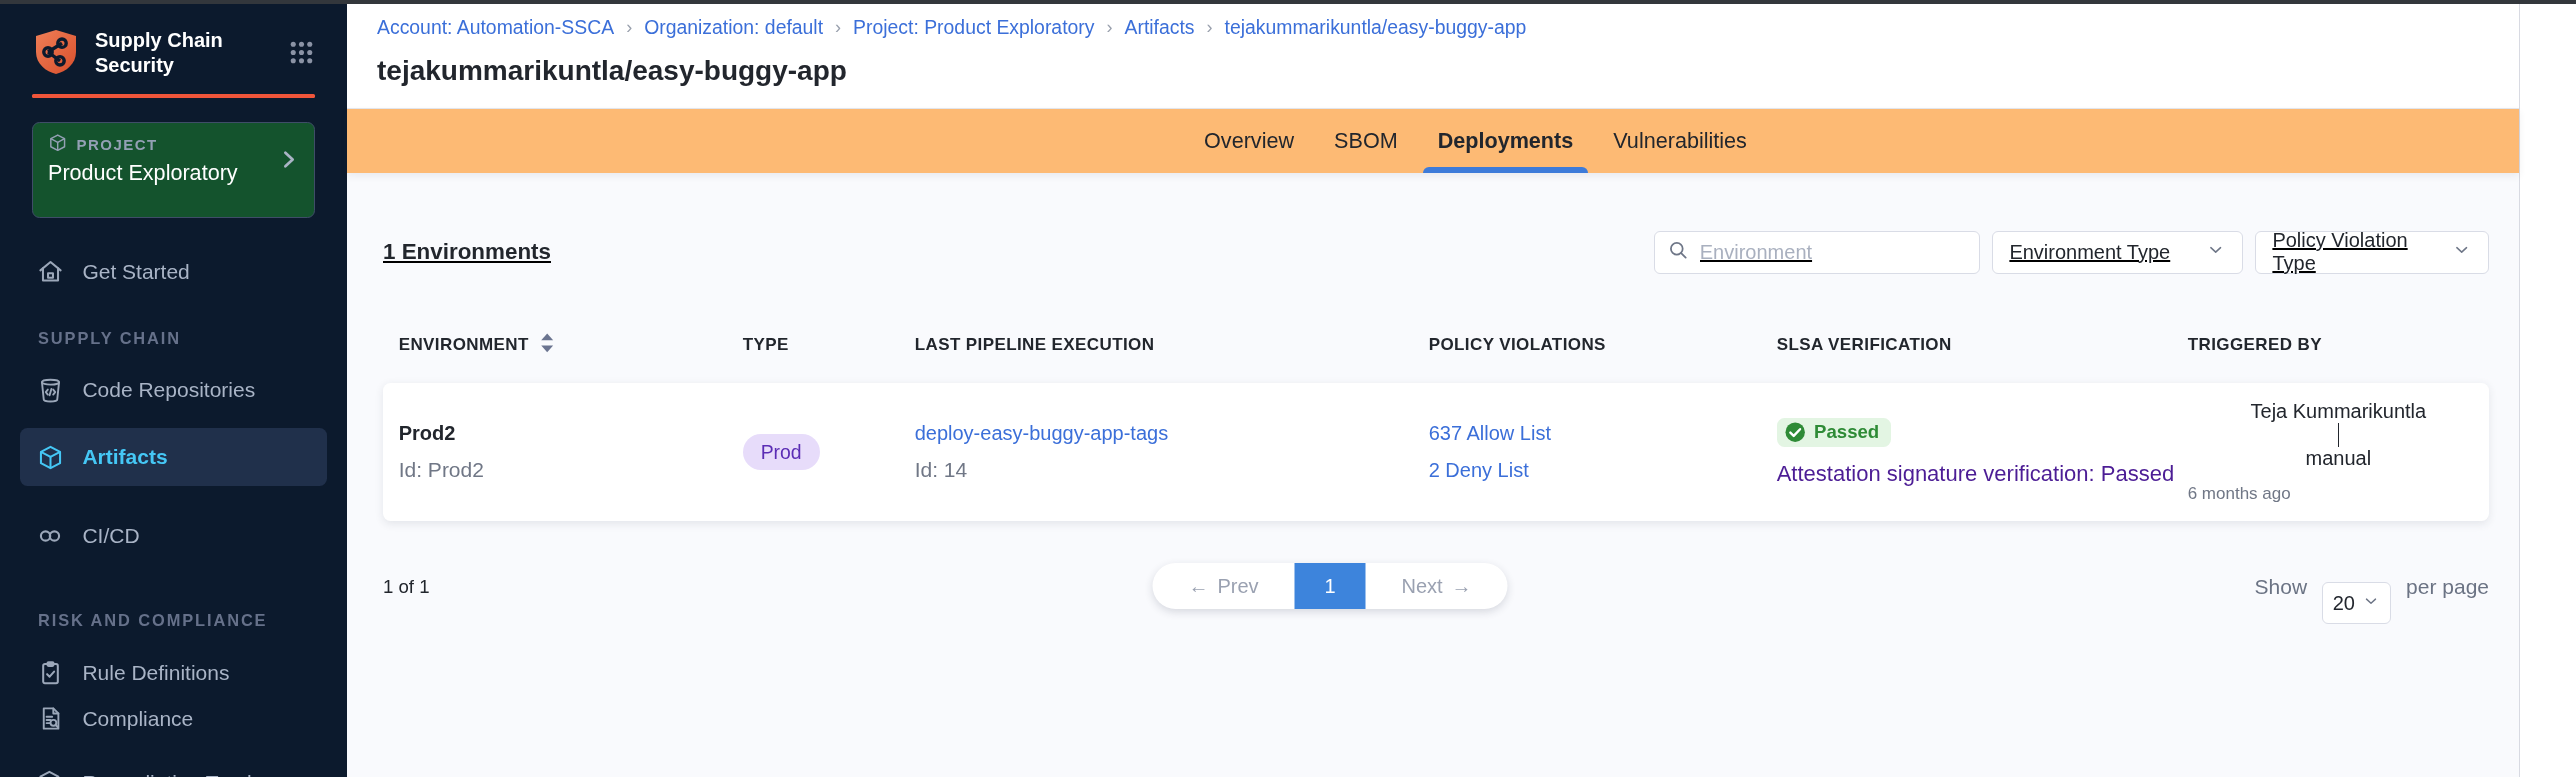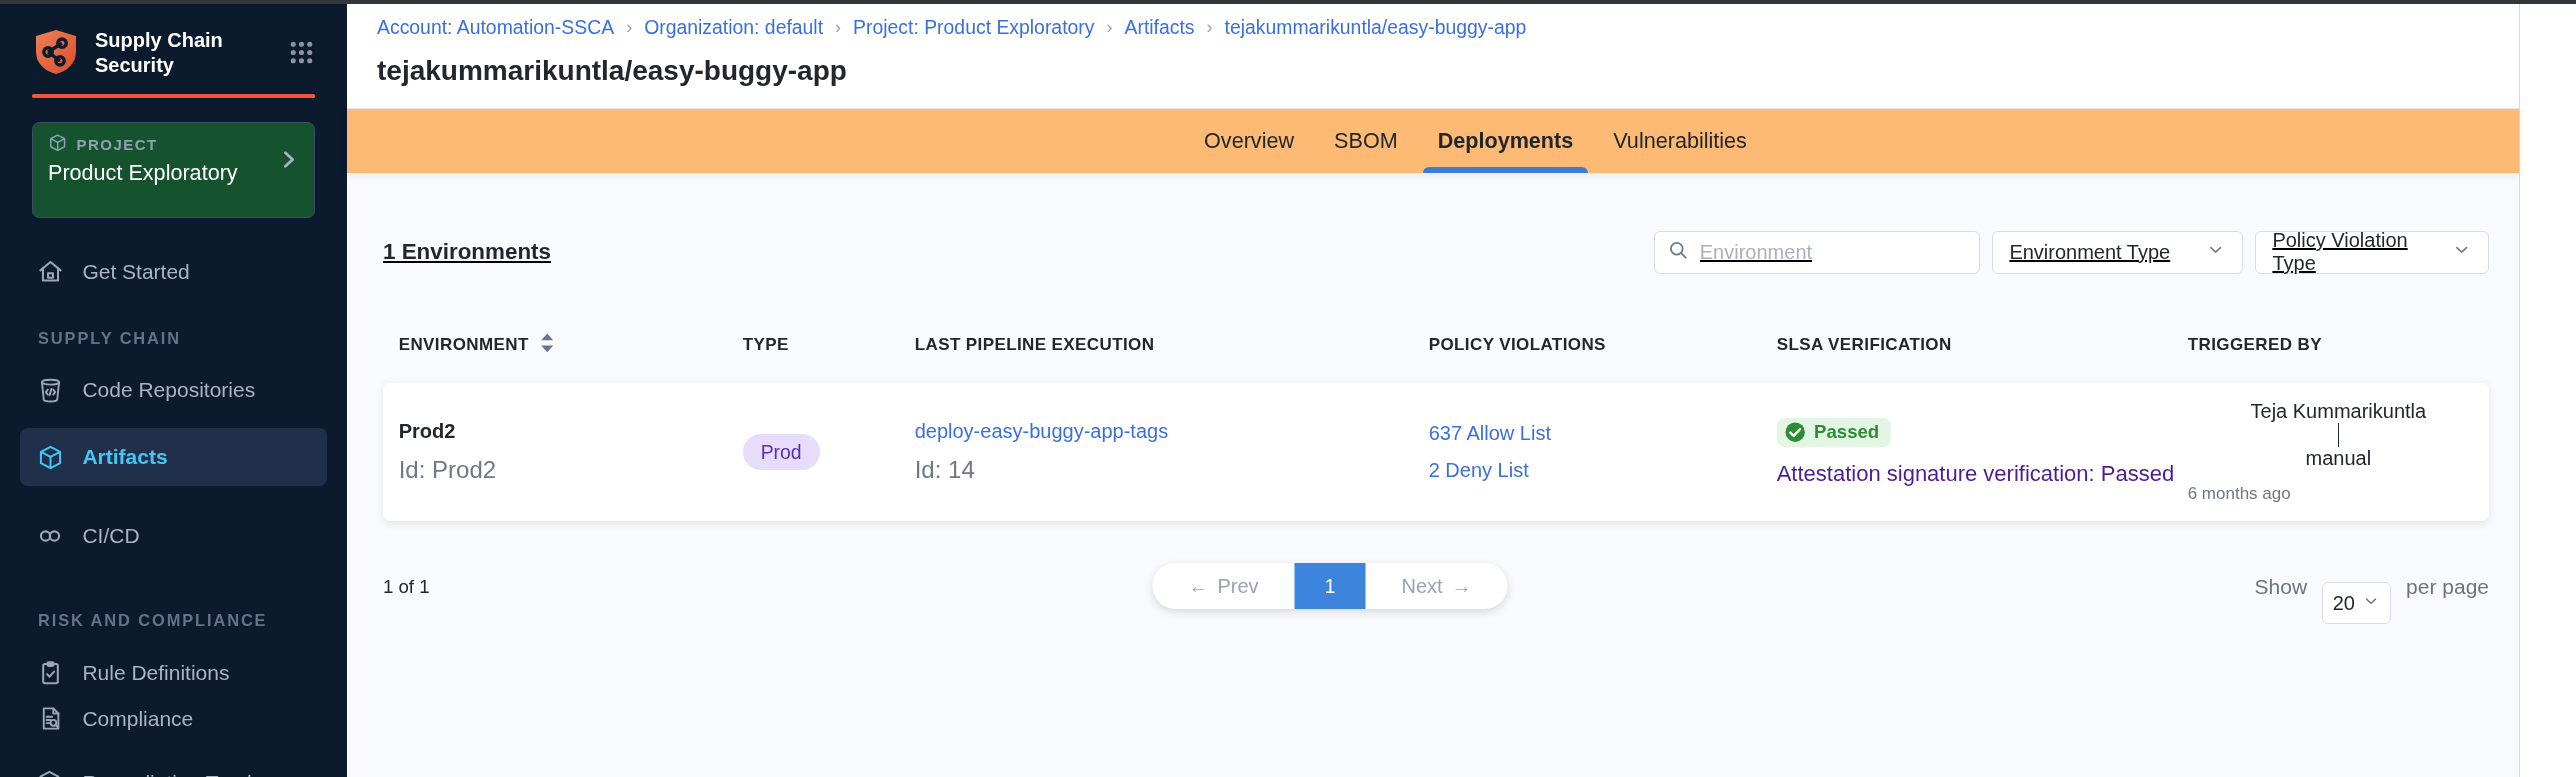--- a/index.html
+++ b/index.html
@@ -48,21 +48,21 @@
   .search-box input::placeholder { color:#a9b0bf; }
   .dropdown { height:43px; background:#fff; border:1.5px solid #d9dce6; border-radius:6px; display:flex; align-items:center; justify-content:space-between; padding:0 16.4px; font-size:20px; color:#22262d; cursor:pointer; }
   .dd-env { width:251px; } .dd-policy { width:234px; }
 
   .tgrid { display:grid; grid-template-columns:344px 172px 514px 348px 411px 1fr; padding-left:15.7px; }
   .table-header { margin-top:58px; font-size:17px; font-weight:bold; letter-spacing:0.4px; color:#22262d; align-items:center; }
   .th-env { display:flex; align-items:center; gap:10.4px; }
   .row-card { margin-top:24px; height:138px; background:#ffffff; border-radius:7.5px; box-shadow:0 2.2px 9px rgba(40,45,70,0.10); align-items:center; }
   .cell { display:flex; flex-direction:column; gap:13.4px; }
   .cell-primary { font-size:20px; font-weight:bold; color:#22262d; }
-  .cell-secondary { font-size:24px; color:#707786; }
+  .cell-secondary { font-size:21px; color:#707786; }
   .link { font-size:20px; color:#3b6fd9; cursor:pointer; }
   .pill-prod { align-self:flex-start; font-size:19.4px; color:#5b2db5; background:#e7dcfa; padding:6.7px 18px; border-radius:745px; }
   .pill-passed { align-self:flex-start; display:flex; align-items:center; gap:7.5px; background:#e3f5e3; border-radius:7.5px; padding:3.7px 12px 3.7px 7.5px; font-size:18.6px; font-weight:bold; color:#2e8b36; }
   .slsa-detail { font-size:22px; color:#4c1d95; }
   .trig-line { display:flex; align-items:center; font-size:20px; color:#22262d;flex-direction:column; }
   .trig-divider { width:1.5px; height:24px; background:#22262d; margin:0 12px; }
   .trig-time { font-size:17px; color:#707786; }
 
   .pagination-row { position:relative; margin-top:42px; height:48px; display:flex; align-items:center; }
   .pg-summary { font-size:18.6px; color:#22262d; }

